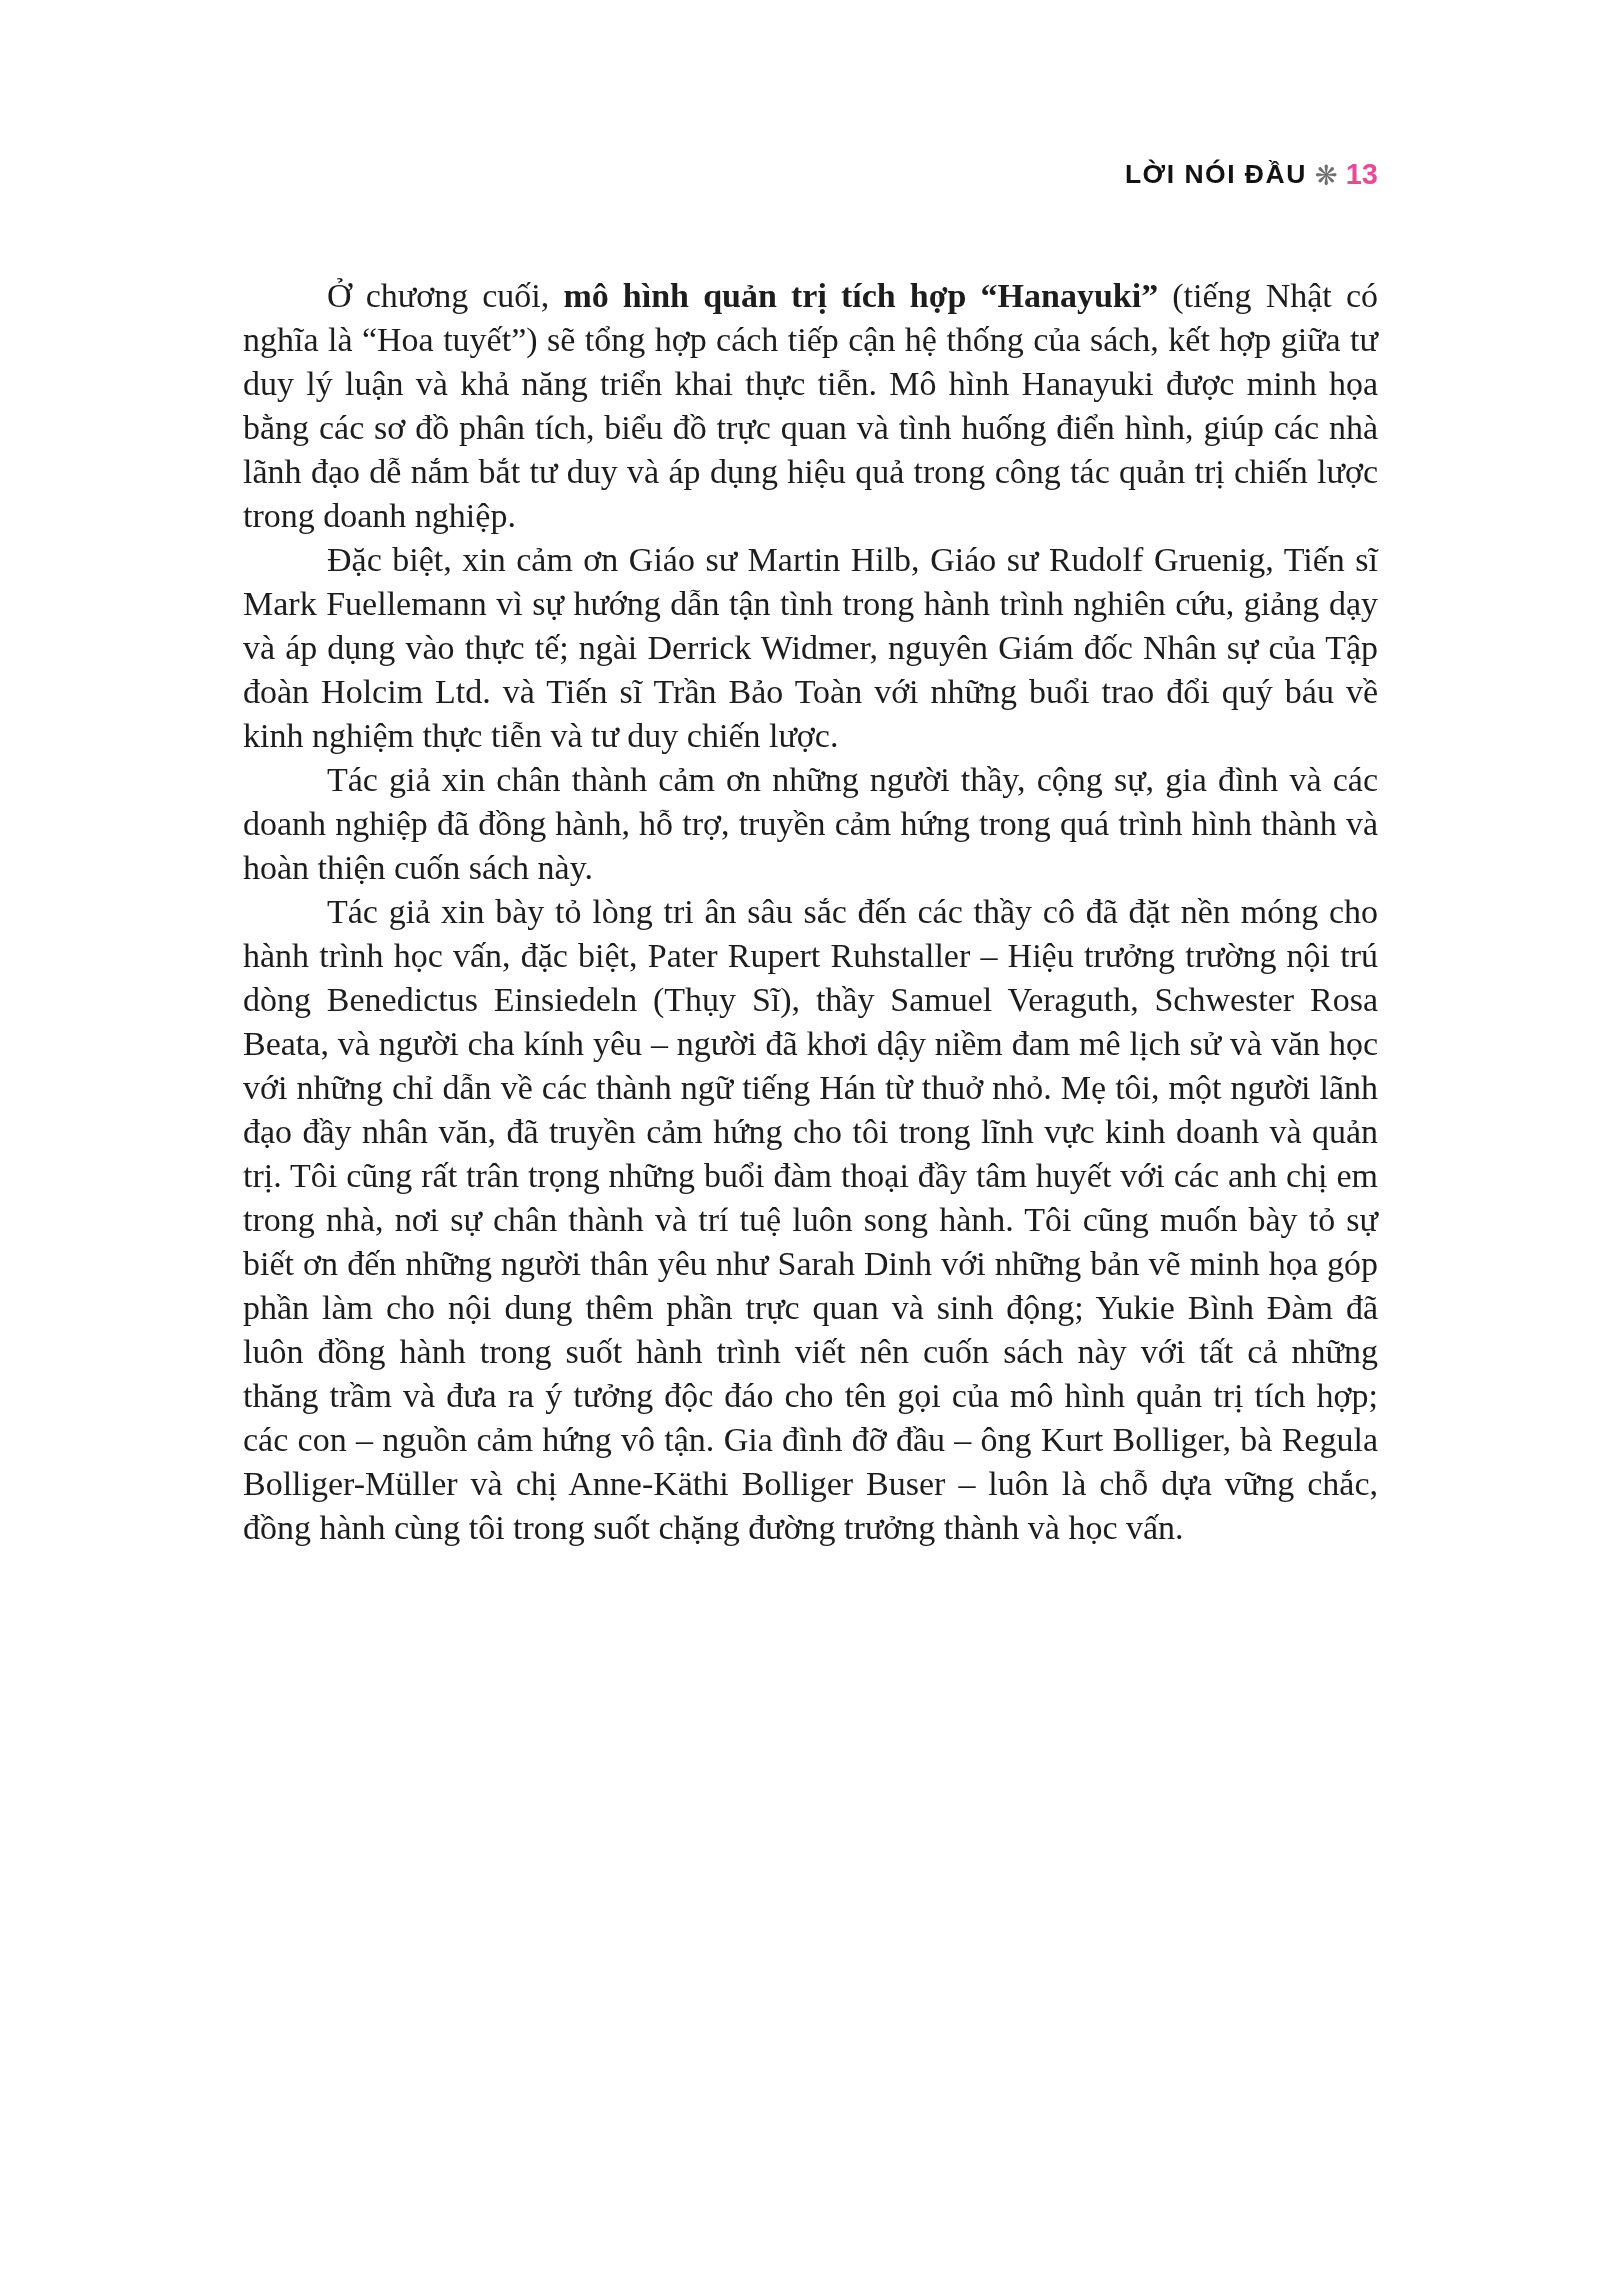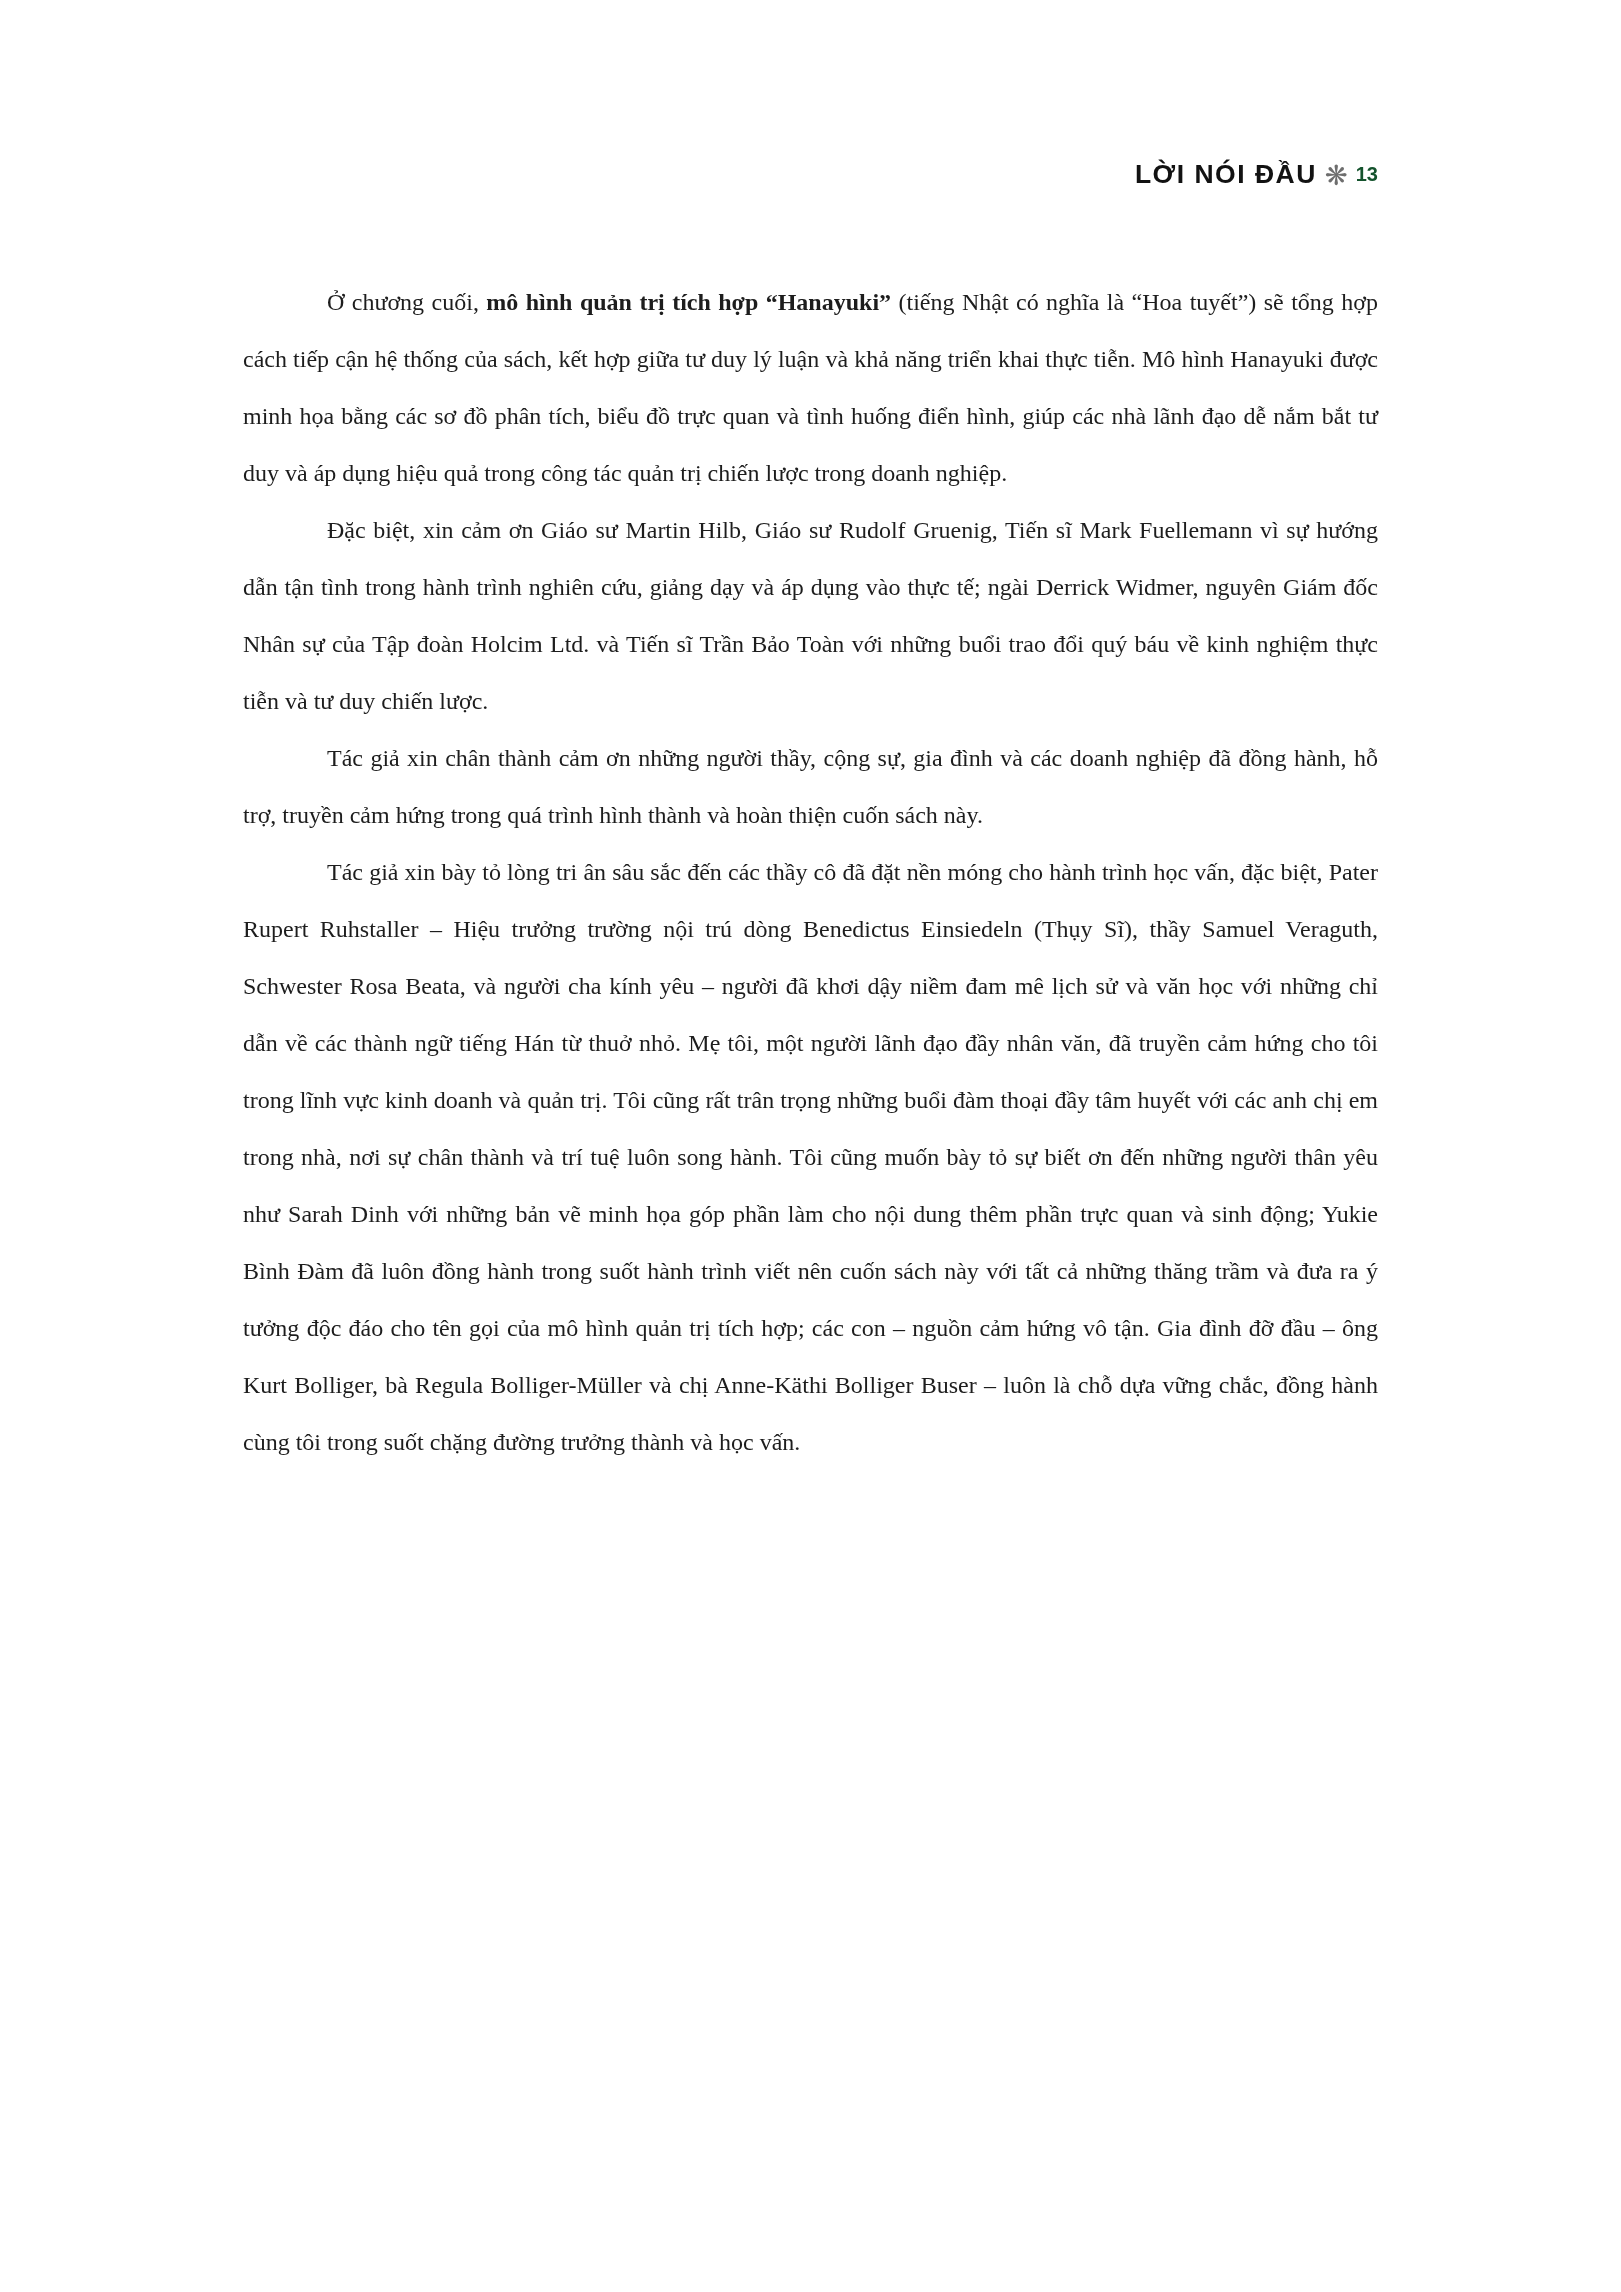--- a/index.html
+++ b/index.html
@@ -45,27 +45,27 @@
   .ornament {
     font-family: "DejaVu Sans", sans-serif;
     font-size: 27.4px;
     color: #6e6e6e;
     line-height: 1;
     transform: translateY(1px);
   }
 
   .page-number {
     font-weight: 700;
-    font-size: 20px;
-    color: #14532d;
+    font-size: 29px;
+    color: #ec4899;
   }
 
   .content {
-    font-size: 24px;
-    line-height: 57px;
+    font-size: 34px;
+    line-height: 44px;
     text-align: justify;
     text-justify: inter-word;
     color: #1d1d1d;
   }
 
   .para {
     text-indent: 84px;
   }
 
   .para strong {

